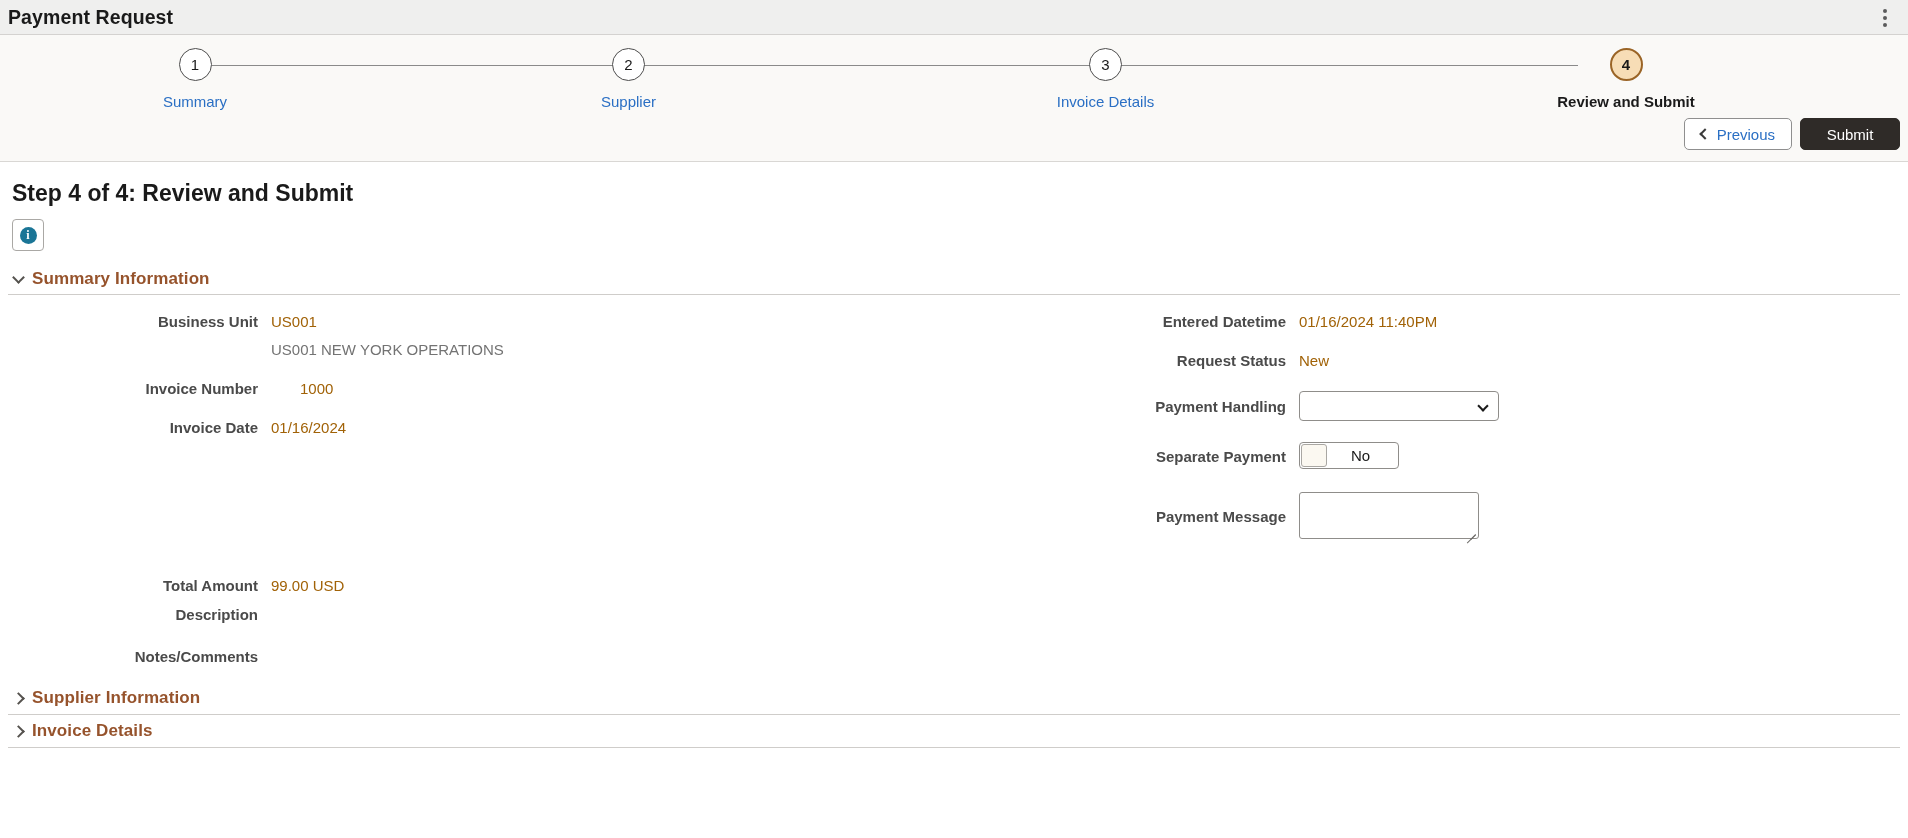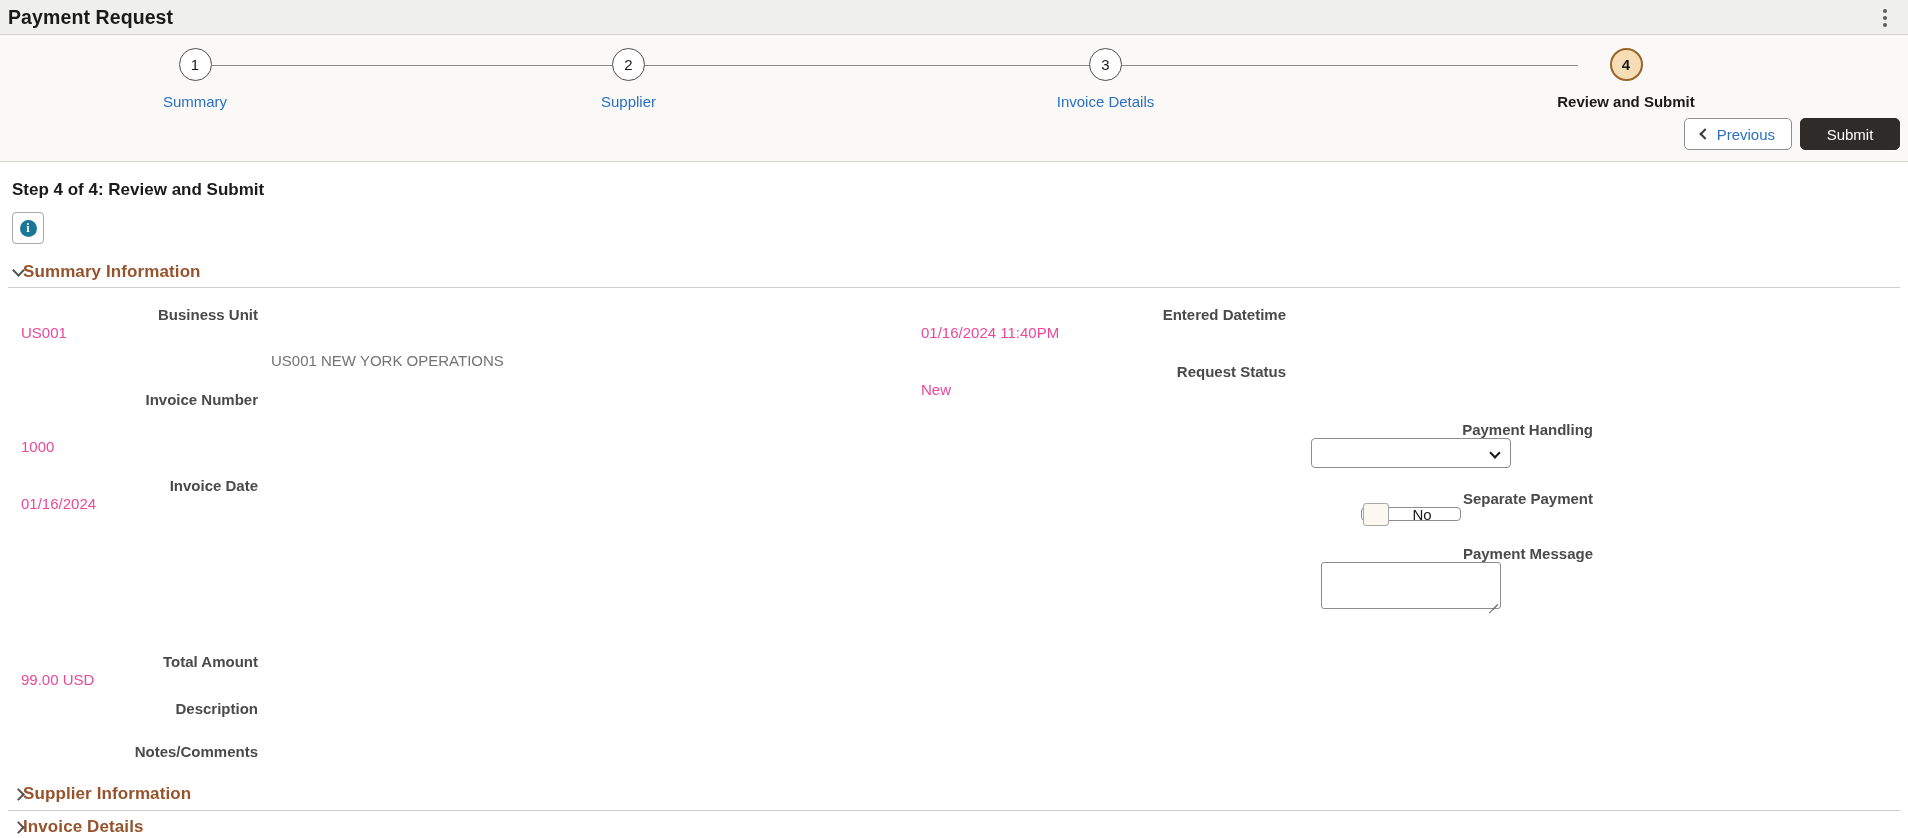--- a/index.html
+++ b/index.html
@@ -141,21 +141,21 @@
   .btn-submit {
     background: #2f2b28;
     border: 1px solid #2f2b28;
     color: #ffffff;
     min-width: 100px;
   }
 
   
   .content { padding: 0 8px; }
   .page-title {
-    font-size: 17px;
+    font-size: 23px;
     font-weight: bold;
     color: #1a1a1a;
     margin: 18px 0 0 4px;
   }
   .info-btn {
     margin: 12px 0 0 4px;
     width: 32px; height: 32px;
     border: 1px solid #aaa8a5;
     border-radius: 4px;
     background: #ffffff;
@@ -171,20 +171,21 @@
     font-weight: bold;
     font-family: "Liberation Serif", serif;
     display: flex; align-items: center; justify-content: center;
     line-height: 1;
   }
 
   .section-header {
     margin-top: 18px;
     display: flex;
     align-items: center;
+    gap: 9px;
     border-bottom: 1px solid #cfcdca;
     padding: 0 0 5px 4px;
     cursor: pointer;
   }
   .section-title {
     font-size: 17px;
     font-weight: bold;
     color: #96532c;
     letter-spacing: 0.1px;
   }
@@ -204,35 +205,34 @@
     padding-top: 17px;
   }
   .col { position: relative; }
   .col-left { width: 900px; }
   .col-right { flex: 1; }
 
   .frow {
     display: flex;
     align-items: flex-start;
     margin-bottom: 11px;
-    flex-direction: column;
   }
   .flabel {
     text-align: right;
     font-size: 15px;
     font-weight: bold;
     color: #4a4a4a;
     flex: 0 0 auto;
     padding-top: 1px;
   }
   .col-left .flabel { width: 250px; }
   .col-right .flabel { width: 378px; }
   .fvalue {
     font-size: 15px;
-    color: #ec4899;
+    color: #a16207;
     padding-left: 13px;
     padding-top: 1px;
   }
   .fsub {
     font-size: 15px;
     color: #737373;
     padding-left: 263px;
     margin-top: 5px;
   }
 
@@ -251,21 +251,21 @@
   .select-box .caret {
     position: absolute;
     right: 11px; top: 10px;
     width: 8px; height: 8px;
     border-right: 2px solid #1a1a1a;
     border-bottom: 2px solid #1a1a1a;
     transform: rotate(45deg);
   }
   .toggle {
     margin-left: 13px;
-    width: 100px; height: 14px;
+    width: 100px; height: 27px;
     border: 1px solid #8f8d8a;
     border-radius: 4px;
     background: #ffffff;
     display: flex; align-items: center;
     cursor: pointer;
     position: relative;
   }
   .toggle .knob {
     width: 26px; height: 23px;
     margin-left: 1px;

